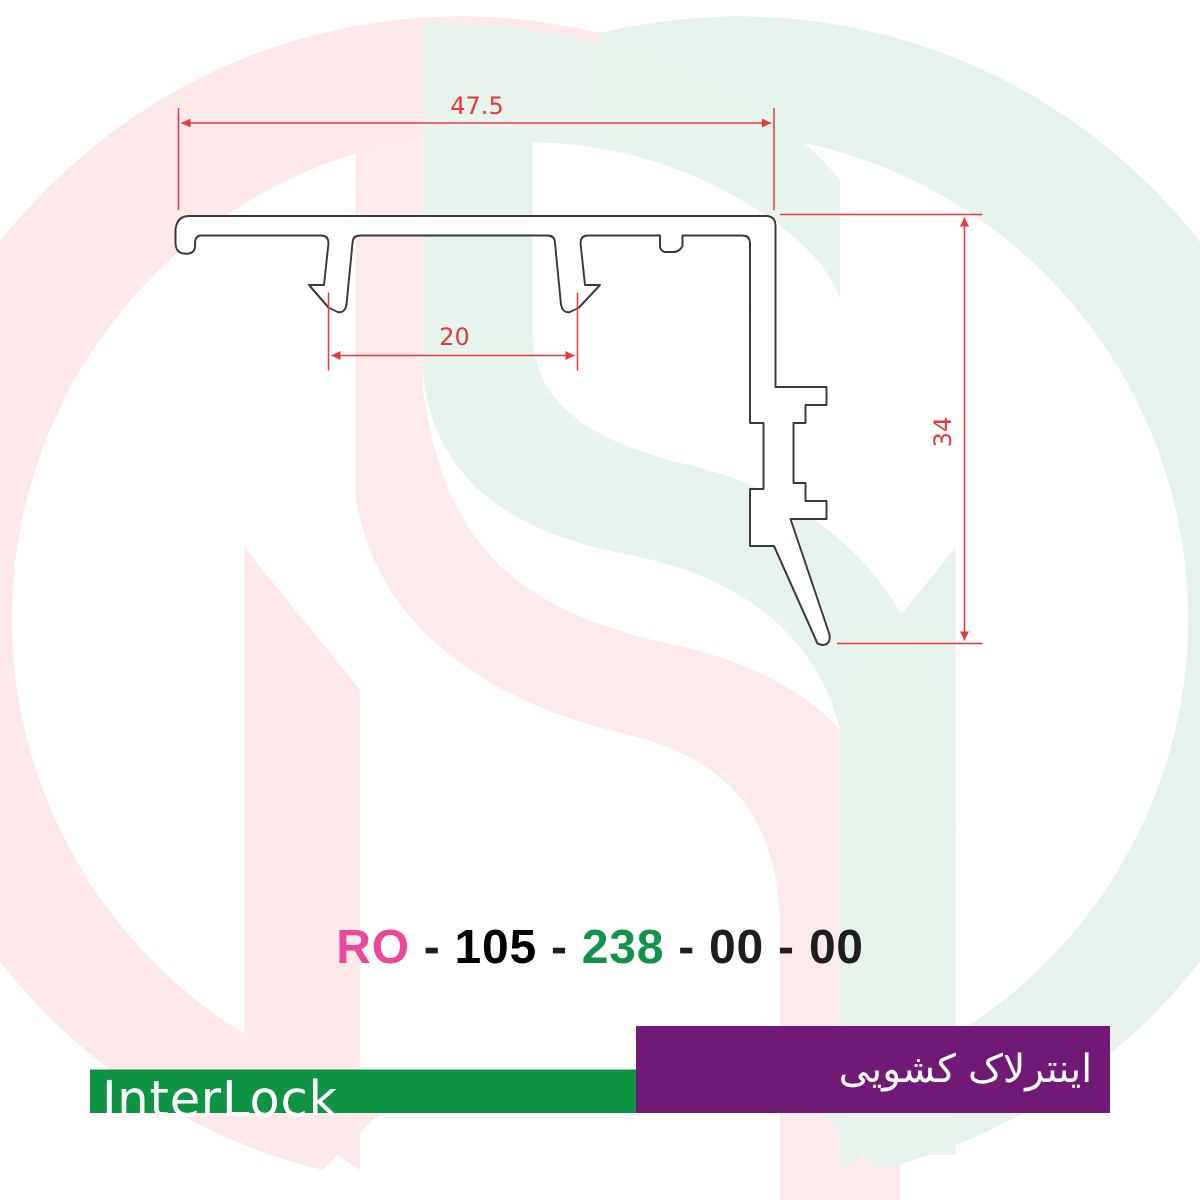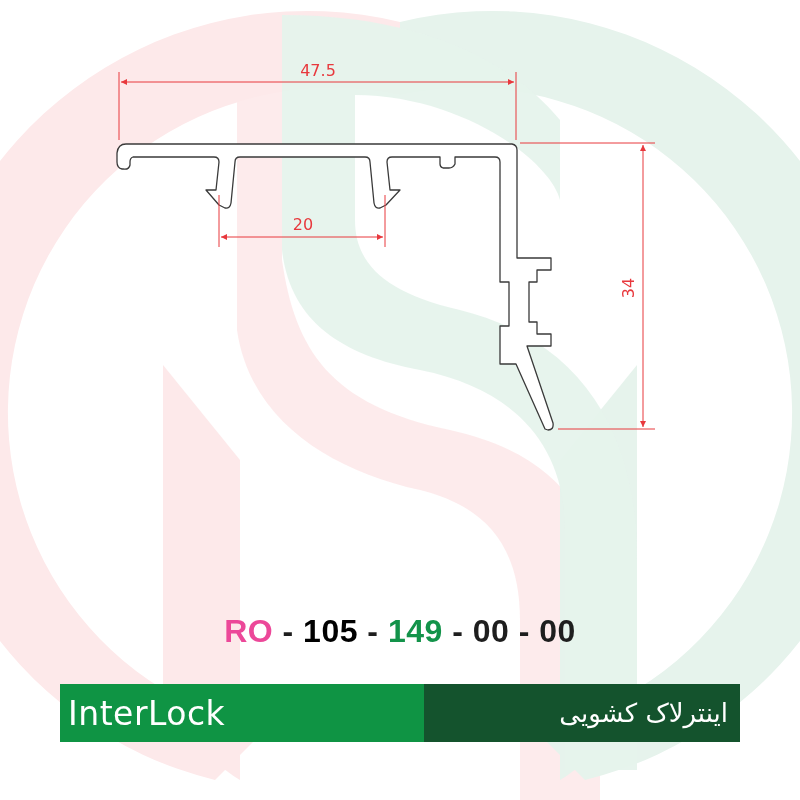--- a/index.html
+++ b/index.html
@@ -4,22 +4,22 @@
 <style>
   html, body { margin:0; padding:0; background:#ffffff; }
   body { width:800px; height:800px; position:relative; overflow:hidden; font-family:"Liberation Sans", sans-serif; }
   .stage { position:absolute; left:0; top:0; width:800px; height:800px; }
   .bg-svg { position:absolute; left:0; top:0; }
   .drawing { position:absolute; left:0; top:0; }
   .dim-text { font-family:"DejaVu Sans", sans-serif; fill:#e8383d; font-size:16px; }
   .part-code { position:absolute; left:0; width:800px; top:613px; text-align:center; font-weight:bold; font-size:32px; letter-spacing:0.5px; color:#1e1e1e; }
   .part-code .sep { color:#1e1e1e; }
   .banner { position:absolute; left:60px; top:684px; width:680px; height:58px; display:flex; }
-  .banner .left { flex:0 0 364px; background:#0f9444; display:flex; align-items:center; }
-  .banner .right { flex:1; background:#14532d; display:flex; align-items:center; justify-content:flex-end; }
+  .banner .left { flex:0 0 364px; background:#0f9444; display:flex; align-items:flex-start;margin-top:29px; }
+  .banner .right { flex:1; background:#701a75; display:flex; align-items:center; justify-content:flex-end; }
   .banner-en { color:#ffffff; font-size:33px; padding-left:8px; font-family:"DejaVu Sans", sans-serif; letter-spacing:0.5px; }
   .banner-fa { color:#ffffff; font-size:26px; padding-right:12px; direction:rtl; font-family:"DejaVu Sans", sans-serif; }
 </style>
 </head>
 <body>
 
 <div class="stage">
 
   <svg class="bg-svg" width="800" height="800" viewBox="0 0 800 800">
 
@@ -78,21 +78,21 @@
 
     <g stroke="#e8383d" stroke-width="1" fill="none">
       <line x1="520" y1="143" x2="655" y2="143"></line>
       <line x1="558" y1="429" x2="655" y2="429"></line>
       <line x1="643" y1="145" x2="643" y2="427" marker-start="url(#arr)" marker-end="url(#arr)"></line>
     </g>
     <text class="dim-text" transform="translate(634 288) rotate(-90)" text-anchor="middle">34</text>
   </svg>
 
   <div class="part-code">
-    <span style="color:#ec4899">RO</span><span class="sep"> - </span><span style="color:#000000">105</span><span class="sep"> - </span><span style="color:#13934a">149</span><span class="sep"> - </span><span style="color:#1e1e1e">00</span><span class="sep"> - </span><span style="color:#1e1e1e">00</span>
+    <span style="color:#ec4899">RO</span><span class="sep"> - </span><span style="color:#000000">105</span><span class="sep"> - </span><span style="color:#13934a">238</span><span class="sep"> - </span><span style="color:#1e1e1e">00</span><span class="sep"> - </span><span style="color:#1e1e1e">00</span>
   </div>
 
   <div class="banner">
     <div class="left">
       <span class="banner-en">InterLock</span>
     </div>
     <div class="right">
       <span class="banner-fa">اینترلاک کشویی</span>
     </div>
   </div>

